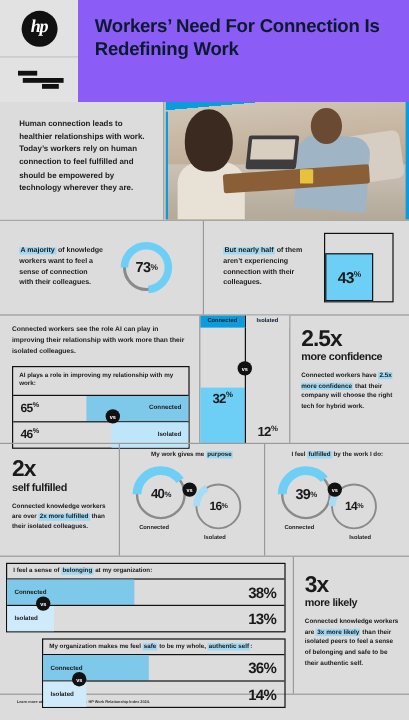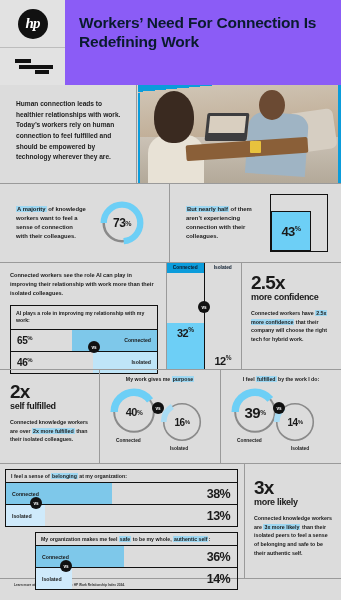--- a/index.html
+++ b/index.html
@@ -348,21 +348,21 @@
       <div class="dg-title">
         <span>I feel </span><span class="hl">fulfilled</span><span> by the work I do:</span>
       </div>
       <div class="dg-body">
         <div class="donut" style="position:absolute;left:8px;top:2px;width:52px;height:52px;">
           <svg viewBox="0 0 42 42" width="52" height="52">
             <circle cx="21" cy="21" r="16" fill="none" stroke="#8a8a8a" stroke-width="1.6"></circle>
             <circle cx="21" cy="21" r="16" fill="none" stroke="#6dcff6" stroke-width="6" stroke-dasharray="39 61" stroke-dashoffset="25" transform="rotate(-90 21 21)"></circle>
           </svg>
           <div class="hole">
-            <span style="font-size:15px;">39</span>
+            <span style="font-size:12px;">39</span>
               <sup style="font-size:6.5px;">%</sup>
           </div>
         </div>
         <div class="dg-lbl" style="left:16px;top:54px;">Connected</div>
 
         <div class="donut" style="position:absolute;left:50px;top:14px;width:48px;height:48px;">
           <svg viewBox="0 0 42 42" width="48" height="48">
             <circle cx="21" cy="21" r="16" fill="none" stroke="#8a8a8a" stroke-width="1.4"></circle>
             <circle cx="21" cy="21" r="16" fill="none" stroke="#a8dcf4" stroke-width="5" stroke-dasharray="14 86" stroke-dashoffset="25" transform="rotate(-90 21 21)"></circle>
           </svg>

